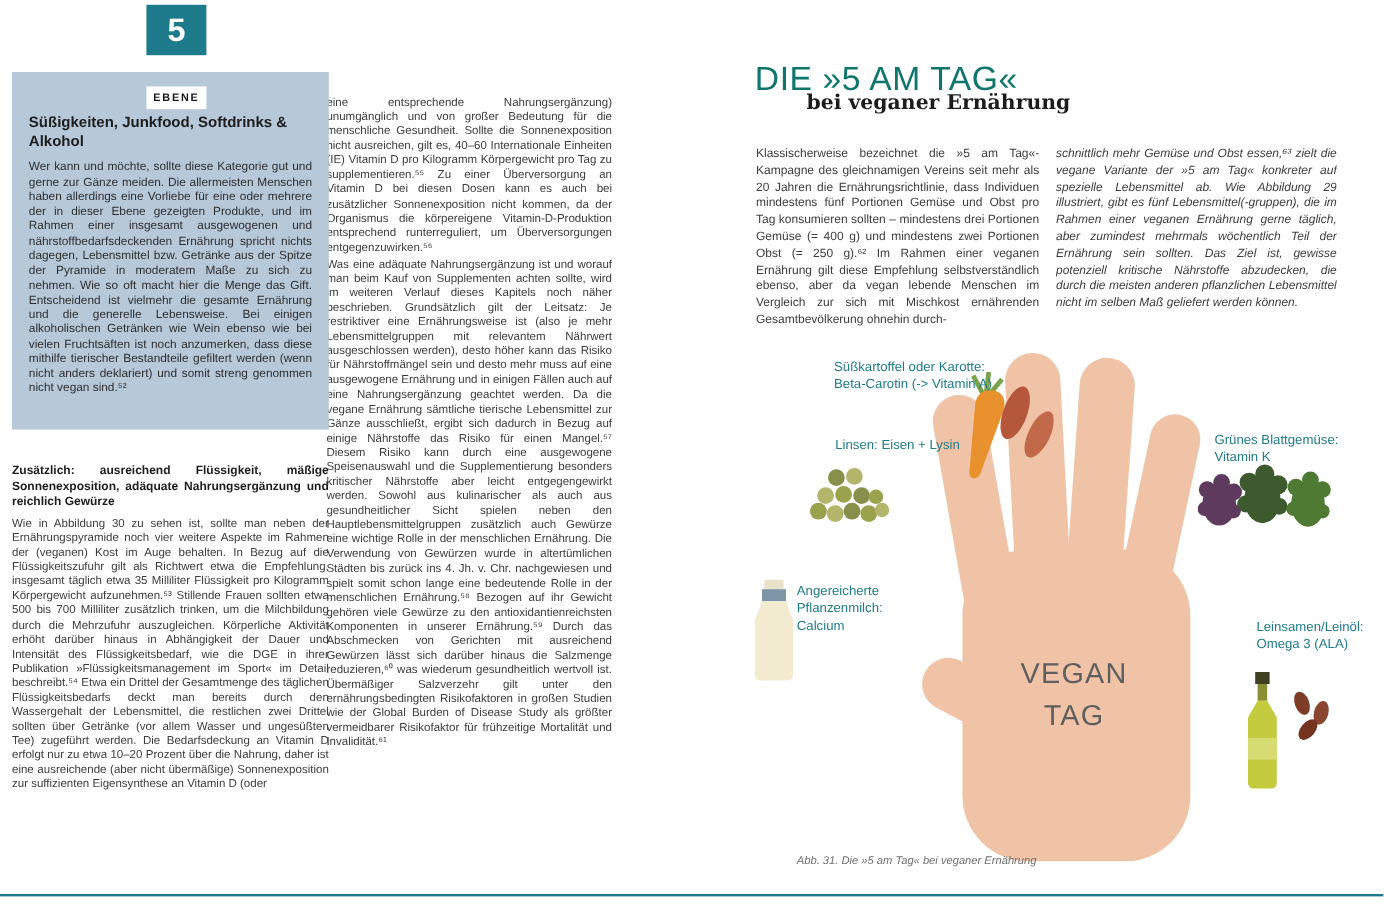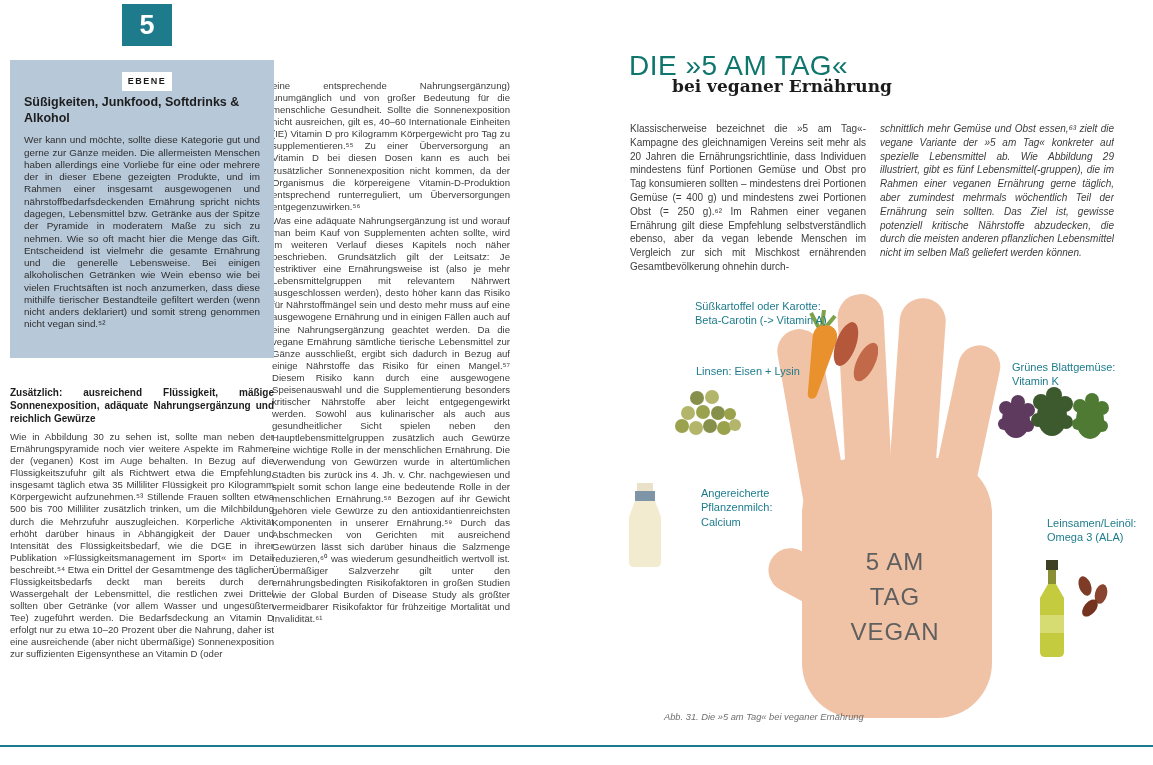--- a/index.html
+++ b/index.html
@@ -127,23 +127,22 @@
         <rect x="26" y="278" width="124" height="44" rx="22" transform="rotate(28 86 300)"></rect>
         <rect x="52" y="40" width="44" height="195" rx="22" transform="rotate(-10 74 135)"></rect>
         <rect x="104" y="6" width="46" height="220" rx="23" transform="rotate(-3 127 113)"></rect>
         <rect x="156" y="10" width="46" height="215" rx="23" transform="rotate(4 179 115)"></rect>
         <rect x="208" y="56" width="42" height="165" rx="21" transform="rotate(12 229 136)"></rect>
         <rect x="64" y="170" width="190" height="260" rx="55"></rect>
       </g>
     </svg>
 
     <div class="palm-text abs">
-      <div>5 AM</div>
+      <div>VEGAN</div>
       <div>TAG</div>
-      <div>VEGAN</div>
     </div>
 
     <svg class="abs" style="left:783px; top:310px;" width="95" height="92" viewBox="0 0 95 92">
       <g>
         <path d="M36 18 L28 3 M39 16 L41 0 M42 18 L52 6" stroke="#7ca24a" stroke-width="4" fill="none"></path>
         <path d="M40 15 C49 15 54 23 50 35 L38 86 C36 91 30 91 29 86 L27 31 C26 21 31 15 40 15 Z" fill="#e8912d" transform="rotate(7 40 50)"></path>
       </g>
       <g>
         <ellipse cx="63" cy="34" rx="10" ry="23" fill="#b4573a" transform="rotate(20 63 34)"></ellipse>
         <ellipse cx="83" cy="52" rx="9" ry="21" fill="#c2694a" transform="rotate(26 83 52)"></ellipse>
@@ -211,21 +210,21 @@
         <ellipse cx="71" cy="34" rx="6" ry="10" fill="#8a4530" transform="rotate(15 71 34)"></ellipse>
         <ellipse cx="60" cy="48" rx="6" ry="10" fill="#74331f" transform="rotate(40 60 48)"></ellipse>
       </g>
     </svg>
 
     <div class="fig-label abs" style="left:695px; top:299px; width:180px;">Süßkartoffel oder Karotte:
 Beta-Carotin (-&gt; Vitamin A)</div>
     <div class="fig-label abs" style="left:696px; top:364px; width:160px;">Linsen: Eisen + Lysin</div>
     <div class="fig-label abs" style="left:1012px; top:360px; width:130px;">Grünes Blattgemüse:
 Vitamin K</div>
-    <div class="fig-label abs" style="left:664px; top:486px; width:120px;margin-left:37px;">Angereicherte
+    <div class="fig-label abs" style="left:664px; top:486px; width:120px;">Angereicherte
 Pflanzenmilch:
 Calcium</div>
     <div class="fig-label abs" style="left:1047px; top:516px; width:120px;">Leinsamen/Leinöl:
 Omega 3 (ALA)</div>
 
     <div class="fig-caption abs">Abb. 31. Die »5 am Tag« bei veganer Ernährung</div>
   </div>
 
   <div class="footer-rule abs"></div>
 

